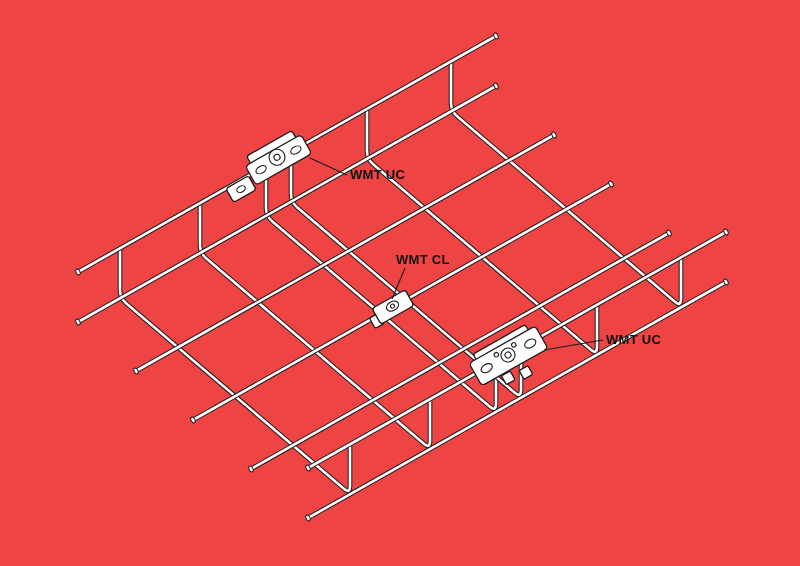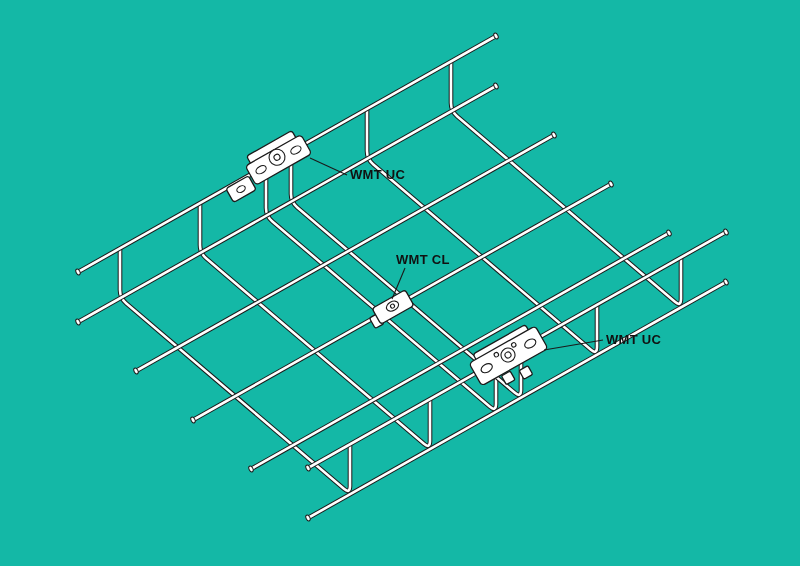--- a/index.html
+++ b/index.html
@@ -1,20 +1,20 @@
 <!DOCTYPE html>
 <html><head>
 <meta charset="utf-8">
 <style>
   html, body { margin: 0; padding: 0; background: #ffffff; }
   .canvas {
     position: relative;
     width: 800px;
     height: 566px;
-    background: #14b8a6;
+    background: #ef4444;
     overflow: hidden;
     font-family: "Liberation Sans", sans-serif;
   }
   svg { position: absolute; inset: 0; }
   .rod-o { fill: none; stroke: #1a1a1a; stroke-width: 4.6; stroke-linecap: butt; stroke-linejoin: round; }
   .rod-i { fill: none; stroke: #ffffff; stroke-width: 2.6; stroke-linecap: butt; stroke-linejoin: round; }
   .thin  { fill: none; stroke: #1a1a1a; stroke-width: 1.1; }
   .plate { fill: #ffffff; stroke: #1a1a1a; stroke-width: 1.3; }
   .hole  { fill: #ffffff; stroke: #1a1a1a; stroke-width: 1.1; }
   .cap   { fill: #ffffff; stroke: #1a1a1a; stroke-width: 1.0; }

